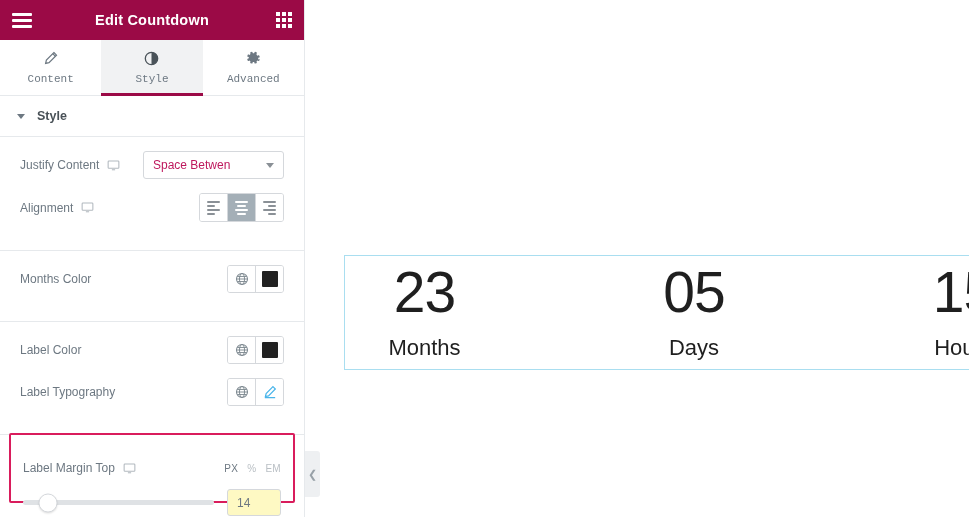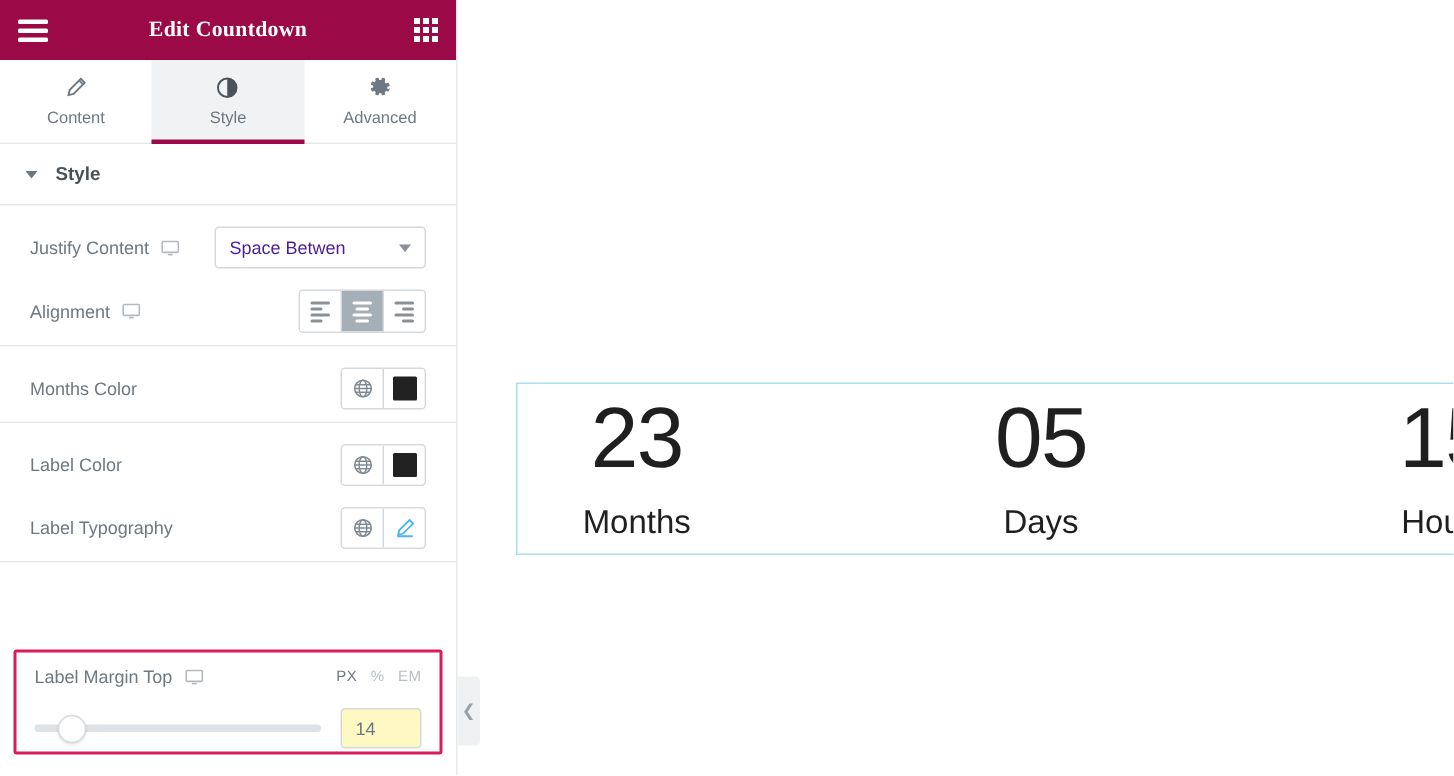--- a/index.html
+++ b/index.html
@@ -35,21 +35,20 @@
   }
 
   .panel-header {
     height: 40px;
     background: #9b0a46;
     display: flex;
     align-items: center;
     justify-content: space-between;
     padding: 0 12px;
     box-sizing: border-box;
-    font-family: Liberation Serif, serif;
   }
   .hamburger {
     width: 20px;
     height: 15px;
     display: flex;
     flex-direction: column;
     justify-content: space-between;
     cursor: pointer;
   }
   .hamburger span {
@@ -81,20 +80,21 @@
     height: 4px;
     background: #ffffff;
   }
 
   
   .tabs {
     display: flex;
     height: 55px;
     border-bottom: 1px solid #e6e9ec;
     background: #ffffff;
+    font-family: Liberation Mono, monospace;
   }
   .tab {
     flex: 1;
     display: flex;
     flex-direction: column;
     align-items: center;
     justify-content: center;
     gap: 7px;
     cursor: pointer;
     position: relative;
@@ -132,21 +132,21 @@
     border-right: 4.5px solid transparent;
     border-top: 5px solid #6d7882;
   }
   .section-title {
     font-size: 12.5px;
     font-weight: bold;
     color: #495157;
   }
 
   .group {
-    padding: 14px 20px 8px 20px;
+    padding: 14px 20px 28px 20px;
     border-bottom: 1px solid #e6e9ec;
     box-sizing: border-box;
   }
   .ctrl-row {
     display: flex;
     align-items: center;
     min-height: 27px;
     margin-bottom: 14px;
   }
   .ctrl-row:last-child { margin-bottom: 0; }
@@ -171,21 +171,21 @@
     border-radius: 3px;
     background: #fff;
     display: flex;
     align-items: center;
     padding: 0 9px;
     box-sizing: border-box;
     cursor: pointer;
   }
   .sel-val {
     font-size: 12px;
-    color: #4c1d95;
+    color: #be185d;
     flex: 1;
   }
   .sel-arrow {
     width: 0; height: 0;
     border-left: 4.5px solid transparent;
     border-right: 4.5px solid transparent;
     border-top: 5px solid #8a9096;
   }
 
   
@@ -251,21 +251,21 @@
   .highlight {
     position: absolute;
     left: 9px;
     top: 433px;
     width: 286px;
     height: 70px;
     border: 2px solid #d91c5c;
     border-radius: 2px;
     box-sizing: border-box;
     background: #ffffff;
-    padding: 9px 12px 0 12px;
+    padding: 26px 12px 0 12px;
   }
   .units {
     display: flex;
     gap: 9px;
     align-items: center;
   }
   .unit {
     font-size: 10px;
     color: #b9bfc4;
     cursor: pointer;

